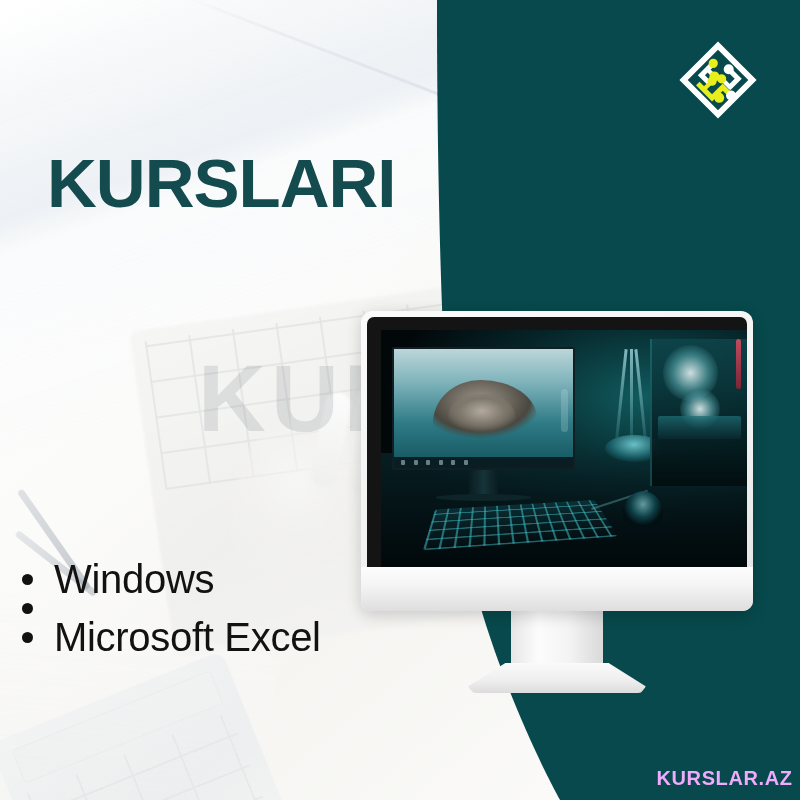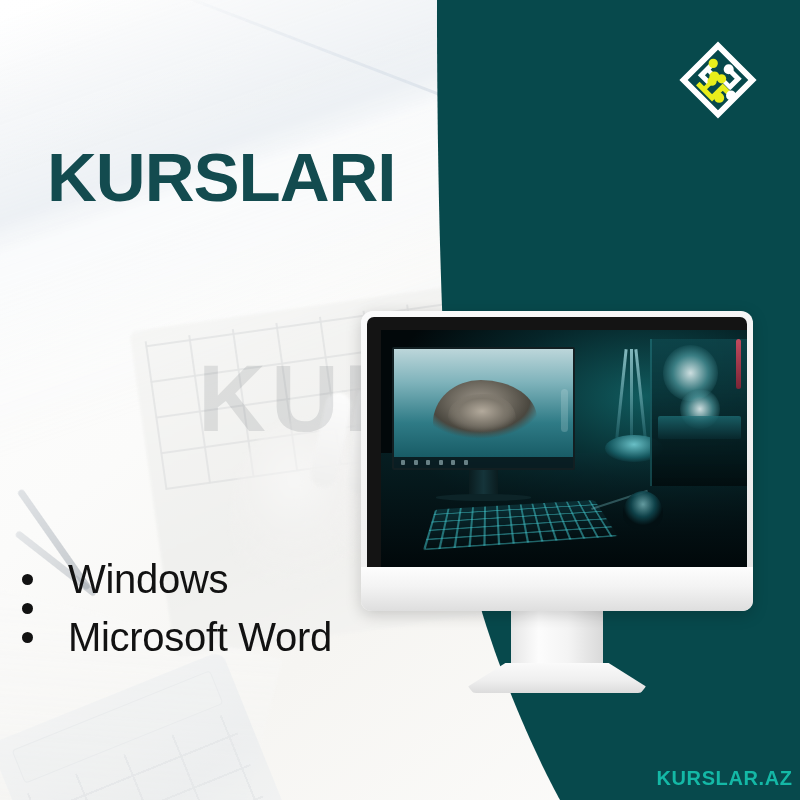--- a/index.html
+++ b/index.html
@@ -208,21 +208,21 @@
   }
   .title-line {
     font-size: 69px;
     font-weight: 700;
     line-height: 0.95;
     letter-spacing: -1px;
     color: #134b4f;
     white-space: nowrap;
   }
   .title-line.second {
-    margin-top: 4px;
+    margin-top: 10px;
   }
 
   
   .badge {
     position: absolute;
     left: 20px;
     top: 318px;
     width: 338px;
     height: 93px;
     background: #07494c;
@@ -253,21 +253,20 @@
     list-style: none;
   }
   .bullets li {
     display: flex;
     align-items: center;
     font-size: 40px;
     line-height: 1.18;
     color: #121212;
     font-weight: 400;
     letter-spacing: -0.3px;
-    gap: 14px;
   }
   .bullets li .dot {
     width: 11px;
     height: 11px;
     border-radius: 50%;
     background: #121212;
     margin-right: 21px;
     flex: 0 0 auto;
   }
 
@@ -532,21 +531,21 @@
     left: 649px;
     top: 757px;
     width: 151px;
     height: 43px;
     background: #07494c;
     display: flex;
     align-items: center;
     justify-content: center;
   }
   .footer-badge-text {
-    color: #14b8a6;
+    color: #f0abfc;
     font-size: 20px;
     font-weight: 700;
     letter-spacing: 0.6px;
   }
 </style>
 </head>
 <body>
 
 <div class="poster">
 
@@ -661,21 +660,21 @@
   <ul class="bullets">
     <li>
       <span class="dot"></span>
       <span>Windows</span>
     </li>
     <li>
       <span class="dot"></span>
     </li>
     <li>
       <span class="dot"></span>
-      <span>Microsoft Word</span>
+      <span>Microsoft Excel</span>
     </li>
   </ul>
 
   <div class="footer-badge">
     <span class="footer-badge-text">KURSLAR.AZ</span>
   </div>
 
 </div>
 
 </body></html>

